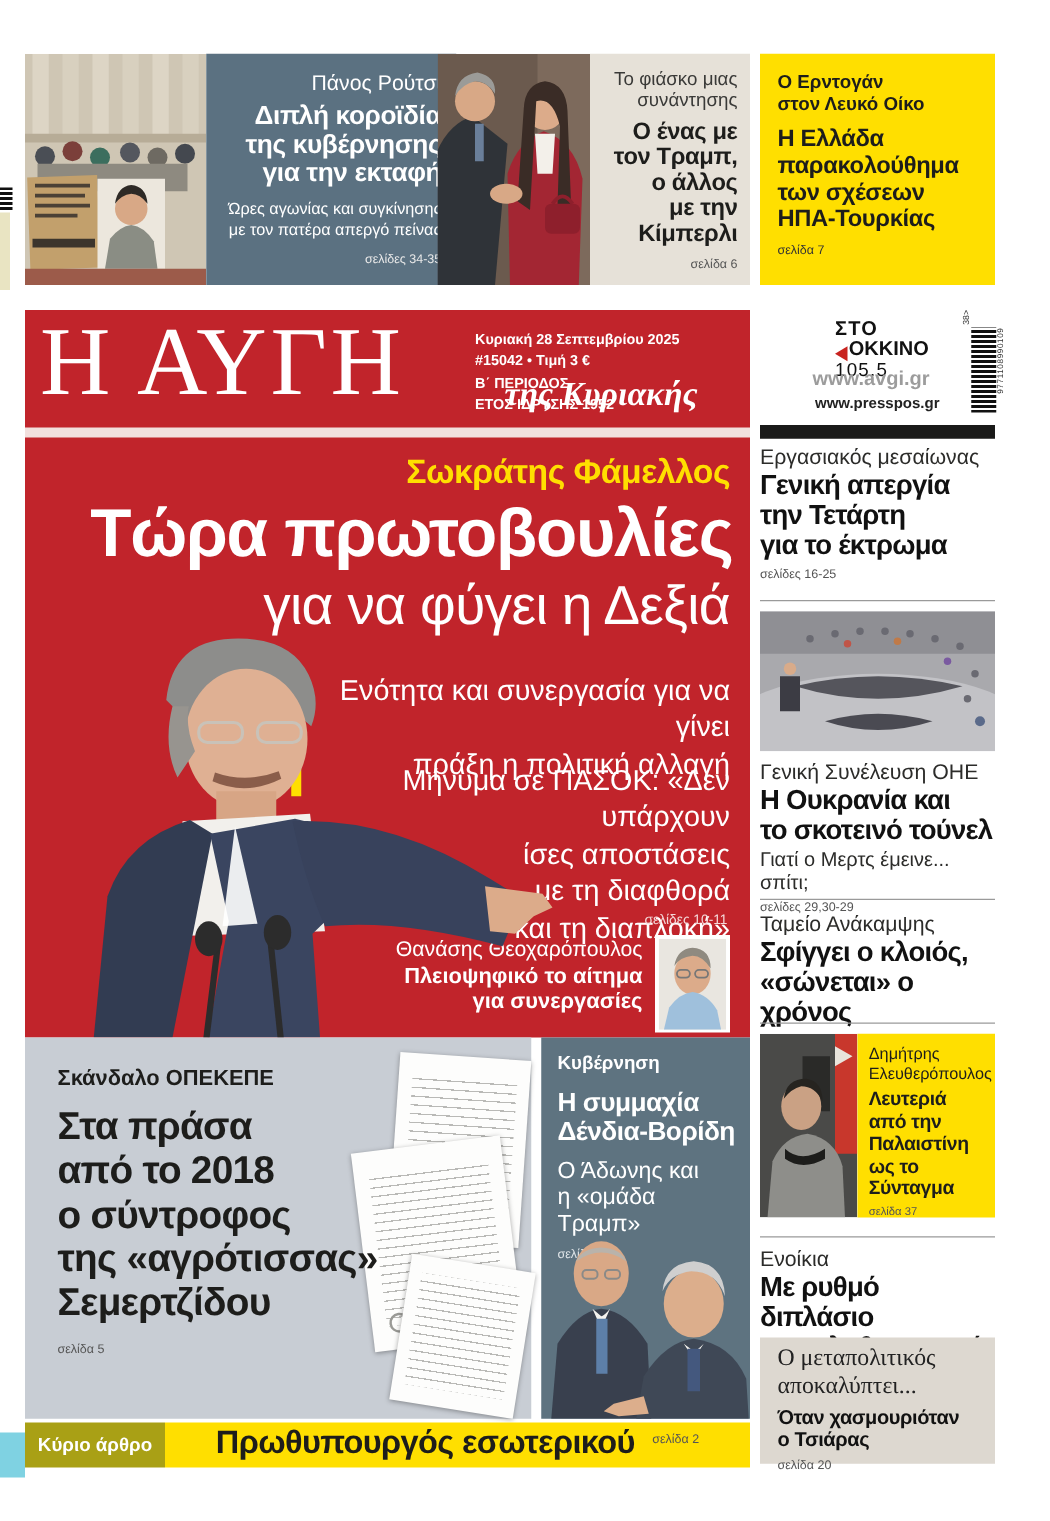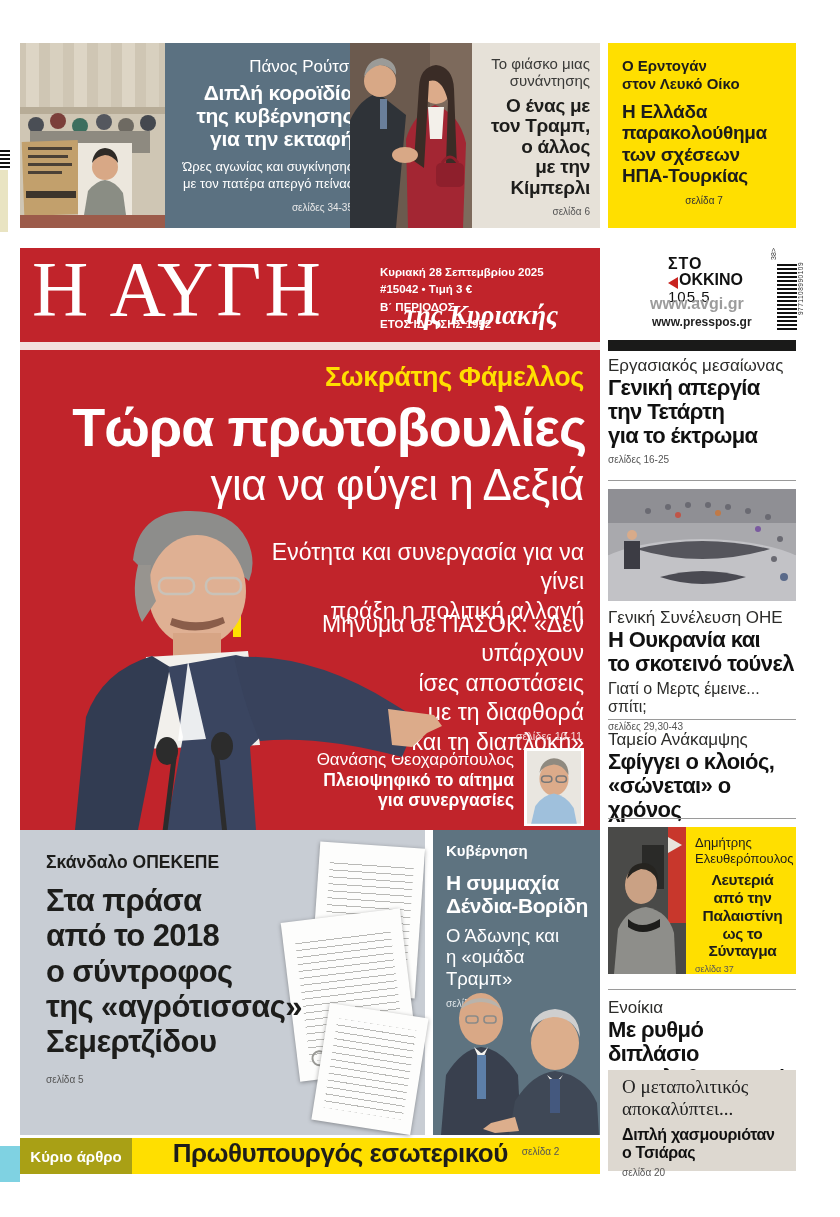--- a/index.html
+++ b/index.html
@@ -28,21 +28,21 @@
   .panel-a .sub{font-size:13px;font-weight:300;line-height:1.25;margin-top:9px;}
   .panel-a .page-ref{display:block;margin-top:10px;color:#e8e8e8;}
   .photo-b{left:350px;top:43px;width:122px;height:185px;}
   .panel-b{left:472px;top:43px;width:128px;height:185px;background:var(--beige);text-align:right;padding:12px 10px 0 4px;}
   .panel-b .kicker{font-size:15px;font-weight:400;color:#3a3a38;line-height:1.15;margin-bottom:6px;}
   .panel-b .headline{font-size:19px;font-weight:700;line-height:1.08;letter-spacing:-0.3px;}
   .panel-b .page-ref{display:block;margin-top:8px;}
   .panel-c{left:608px;top:43px;width:188px;height:185px;background:var(--accent-yellow);padding:14px 10px 0 14px;}
   .panel-c .kicker{font-size:15px;font-weight:700;line-height:1.2;margin-bottom:8px;}
   .panel-c .headline{font-size:19px;font-weight:700;line-height:1.12;letter-spacing:-0.3px;}
-  .panel-c .page-ref{display:block;margin-top:9px;color:#333;text-align:center;}
+  .panel-c .page-ref{display:block;margin-top:9px;color:#333;}
   
   .red-block{left:20px;top:248px;width:580px;height:582px;background:var(--brand-red);color:#fff;}
   .mast-title{position:absolute;left:12px;top:2px;font-family:"Liberation Serif",serif;font-weight:400;font-size:78px;letter-spacing:3px;line-height:1;}
   .mast-date{position:absolute;left:360px;top:16px;font-size:11.5px;font-weight:700;line-height:1.5;}
   .mast-edition{position:absolute;right:42px;top:52px;font-family:"Liberation Serif",serif;font-style:italic;font-weight:700;font-size:27px;}
   .mast-stripe{position:absolute;left:0;top:94px;width:100%;height:8px;background:#f2dfdd;}
   .lead-kicker{position:absolute;right:16px;top:114px;color:var(--accent-yellow);font-size:27px;font-weight:700;letter-spacing:-0.4px;}
   .lead-h1{position:absolute;right:14px;top:148px;font-size:54px;font-weight:700;letter-spacing:-1px;}
   .lead-h2{position:absolute;right:16px;top:212px;font-size:44px;font-weight:300;letter-spacing:-0.5px;}
   .bullet{position:absolute;right:16px;width:345px;text-align:right;font-size:23px;font-weight:300;line-height:1.28;}
@@ -64,21 +64,21 @@
   .rc .headline{font-size:22px;font-weight:700;line-height:1.1;letter-spacing:-0.6px;color:#111;}
   .rc .sub{font-size:16px;font-weight:400;color:#2c2c2a;margin-top:4px;}
   .rc .page-ref{display:block;margin-top:5px;}
   .rc-s1{top:356px;}
   .rc-photo{top:489px;height:112px;}
   .rc-s2{top:608px;}
   .rc-s3{top:730px;}
   .rc-feature-photo{top:827px;width:78px;height:147px;}
   .rc-feature{left:686px;top:827px;width:110px;height:147px;background:var(--accent-yellow);padding:8px 6px 0 9px;}
   .rc-feature .kicker{font-size:13px;line-height:1.2;}
-  .rc-feature .headline{font-size:15.5px;font-weight:700;line-height:1.15;letter-spacing:-0.3px;margin-top:5px;text-align:center;}
+  .rc-feature .headline{font-size:15.5px;font-weight:700;line-height:1.15;letter-spacing:-0.3px;margin-top:5px;}
   .rc-feature .page-ref{display:block;margin-top:4px;font-size:9px;}
   .rc-s5{top:998px;}
   .rc-beige{top:1070px;height:101px;background:var(--panel-beige);padding:6px 8px 0 14px;}
   .rc-beige .kicker{font-family:"Liberation Serif",serif;font-size:19px;line-height:1.15;color:#222;}
   .rc-beige .headline{font-size:16px;font-weight:700;line-height:1.15;margin-top:6px;letter-spacing:-0.3px;}
   .rc-beige .page-ref{display:block;margin-top:5px;}
   
   .bl{left:20px;top:830px;width:405px;height:305px;background:var(--panel-gray);padding:22px 0 0 26px;}
   .bl .kicker{font-size:17.5px;font-weight:700;}
   .bl .headline{position:relative;z-index:2;font-size:31px;font-weight:700;line-height:1.14;letter-spacing:-0.6px;margin-top:10px;}
@@ -324,21 +324,21 @@
       <circle cx="150" cy="40" r="3" fill="#7a5aa0"></circle>
         <circle cx="176" cy="88" r="4" fill="#5a6a8a"></circle>
     </svg>
   </div>
 
   <div class="abs rc rc-s2">
     <div class="kicker" data-bind="right_column.stories.1.kicker">Γενική Συνέλευση ΟΗΕ</div>
     <h3 class="headline" data-bind="right_column.stories.1.headline">Η Ουκρανία και
 το σκοτεινό τούνελ</h3>
     <p class="sub" data-bind="right_column.stories.1.sub">Γιατί ο Μερτς έμεινε... σπίτι;</p>
-    <span class="page-ref" data-bind="right_column.stories.1.page">σελίδες 29,30-43</span>
+    <span class="page-ref" data-bind="right_column.stories.1.page">σελίδες 29,30-29</span>
   </div>
   <div class="abs rc rc-rule" style="top:719px"></div>
 
   <div class="abs rc rc-s3">
     <div class="kicker" data-bind="right_column.stories.2.kicker">Ταμείο Ανάκαμψης</div>
     <h3 class="headline" data-bind="right_column.stories.2.headline">Σφίγγει ο κλοιός,
 «σώνεται» ο χρόνος</h3>
     <span class="page-ref" data-bind="right_column.stories.2.page">σελίδα 14</span>
   </div>
   <div class="abs rc rc-rule" style="top:818px"></div>
@@ -370,21 +370,21 @@
   <div class="abs rc rc-s5">
     <div class="kicker" data-bind="right_column.stories.4.kicker">Ενοίκια</div>
     <h3 class="headline" data-bind="right_column.stories.4.headline">Με ρυθμό διπλάσιο
 του πληθωρισμού</h3>
     <span class="page-ref" data-bind="right_column.stories.4.page">σελίδα 27</span>
   </div>
 
   <div class="abs rc rc-beige">
     <div class="kicker" data-bind="right_column.stories.5.kicker">Ο μεταπολιτικός
 αποκαλύπτει...</div>
-    <h3 class="headline" data-bind="right_column.stories.5.headline">Διπλή χασμουριόταν
+    <h3 class="headline" data-bind="right_column.stories.5.headline">Όταν χασμουριόταν
 ο Τσιάρας</h3>
     <span class="page-ref" data-bind="right_column.stories.5.page">σελίδα 20</span>
   </div>
 
   <section class="abs bl">
     <div class="kicker" data-bind="bottom_left.kicker">Σκάνδαλο ΟΠΕΚΕΠΕ</div>
     <h2 class="headline" data-bind="bottom_left.headline">Στα πράσα
 από το 2018
 ο σύντροφος
 της «αγρότισσας»

